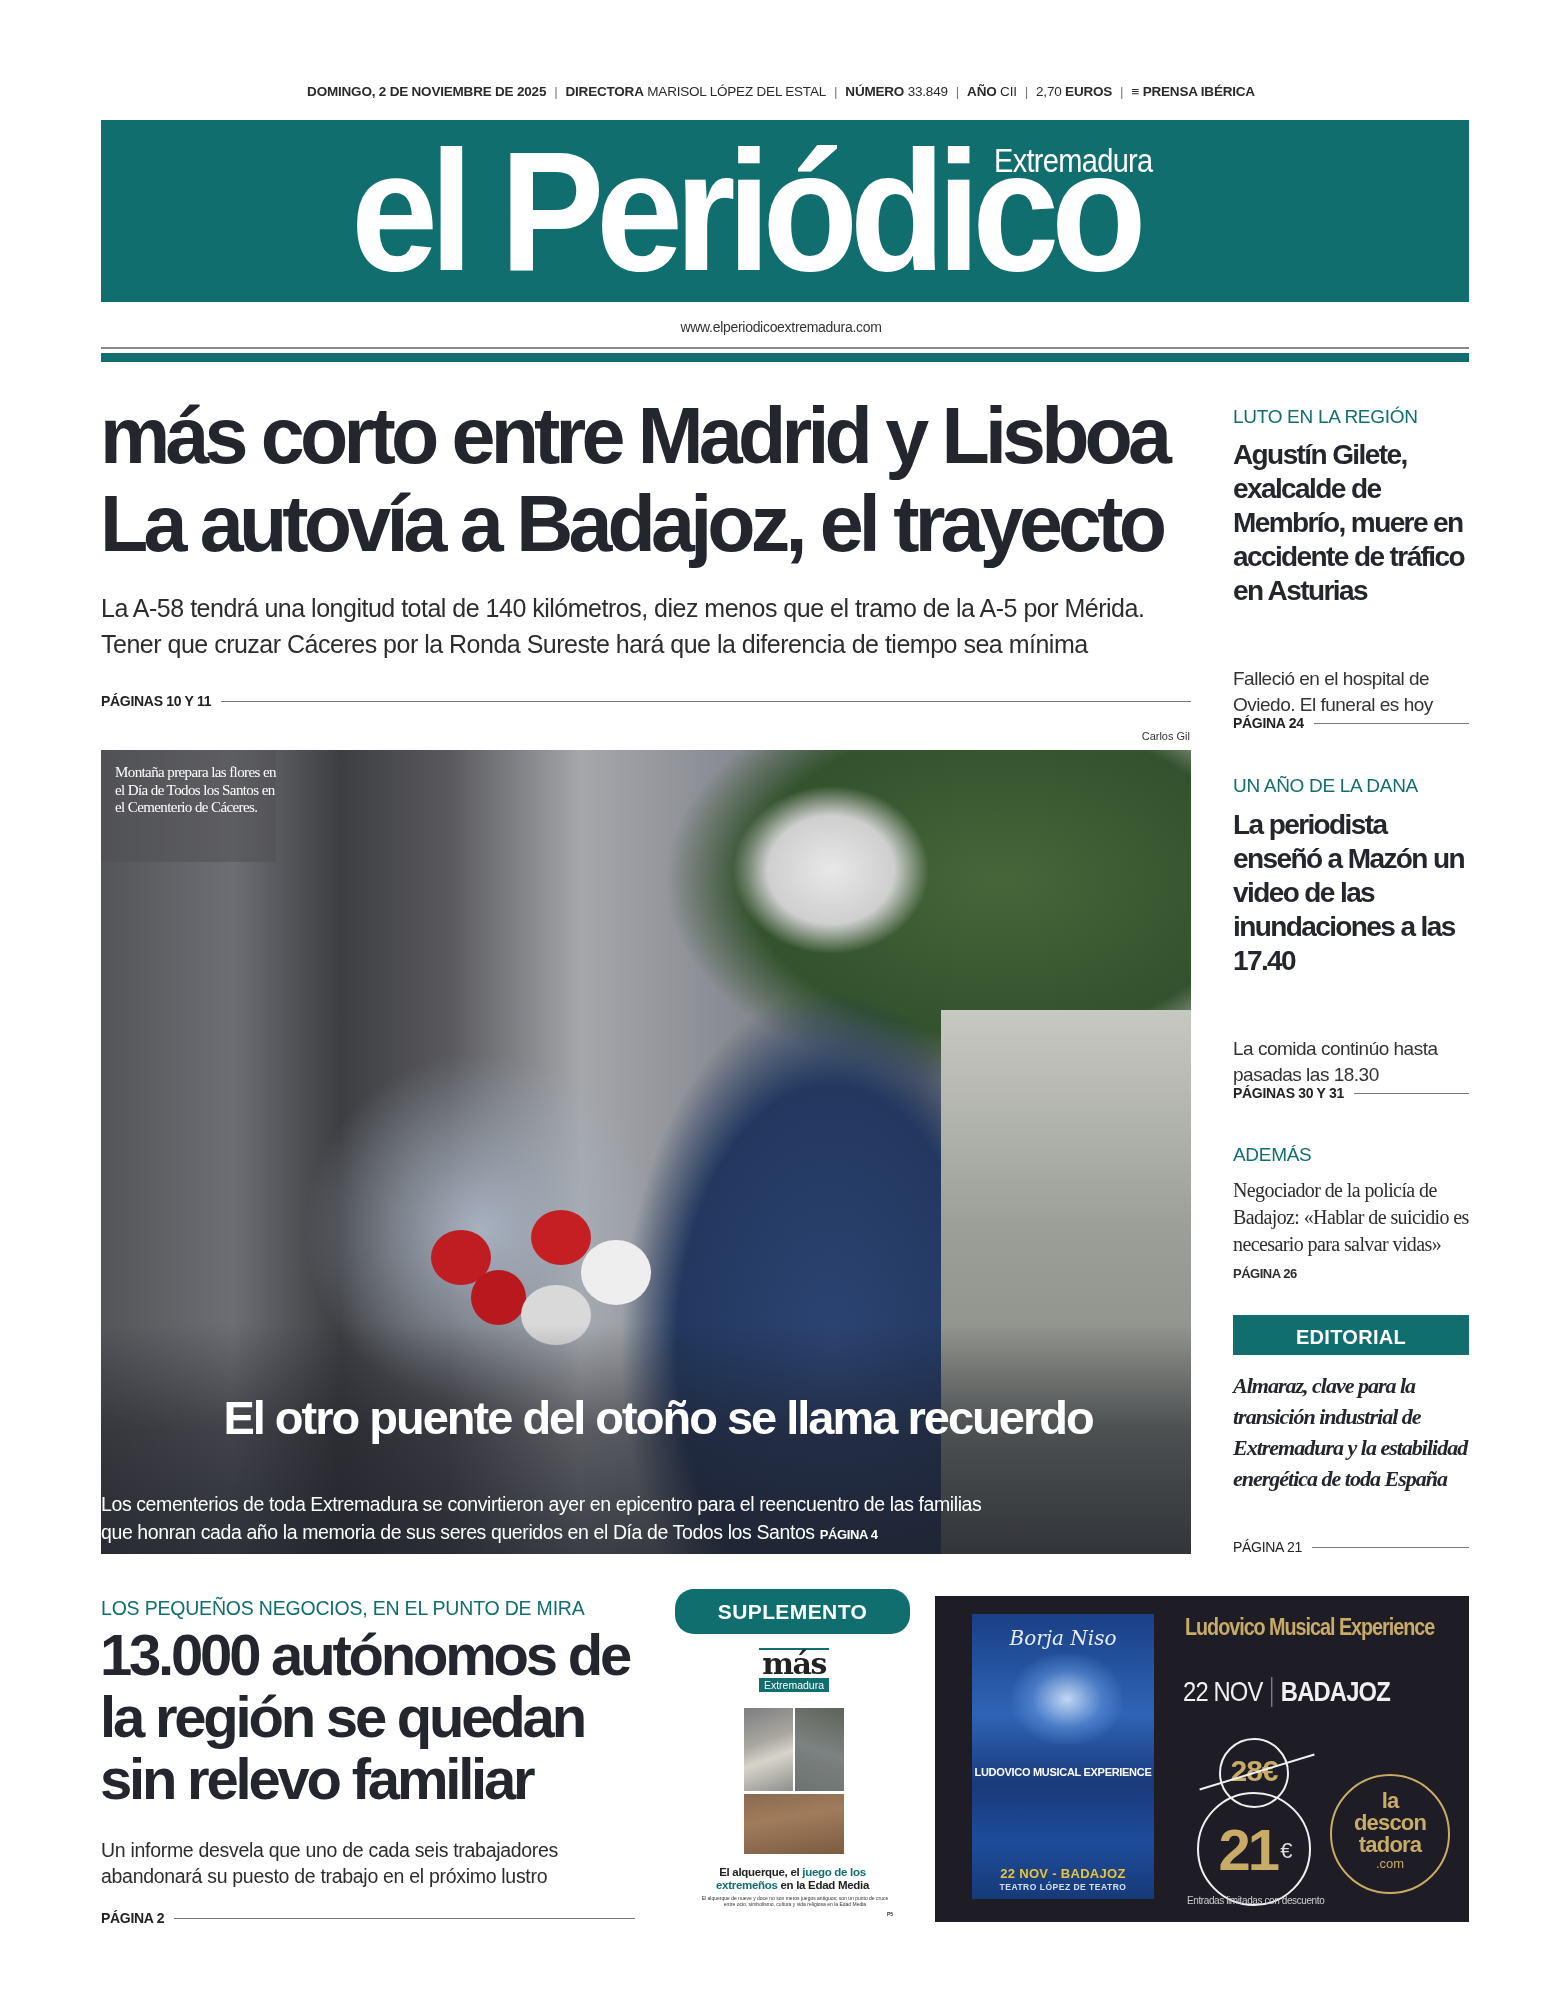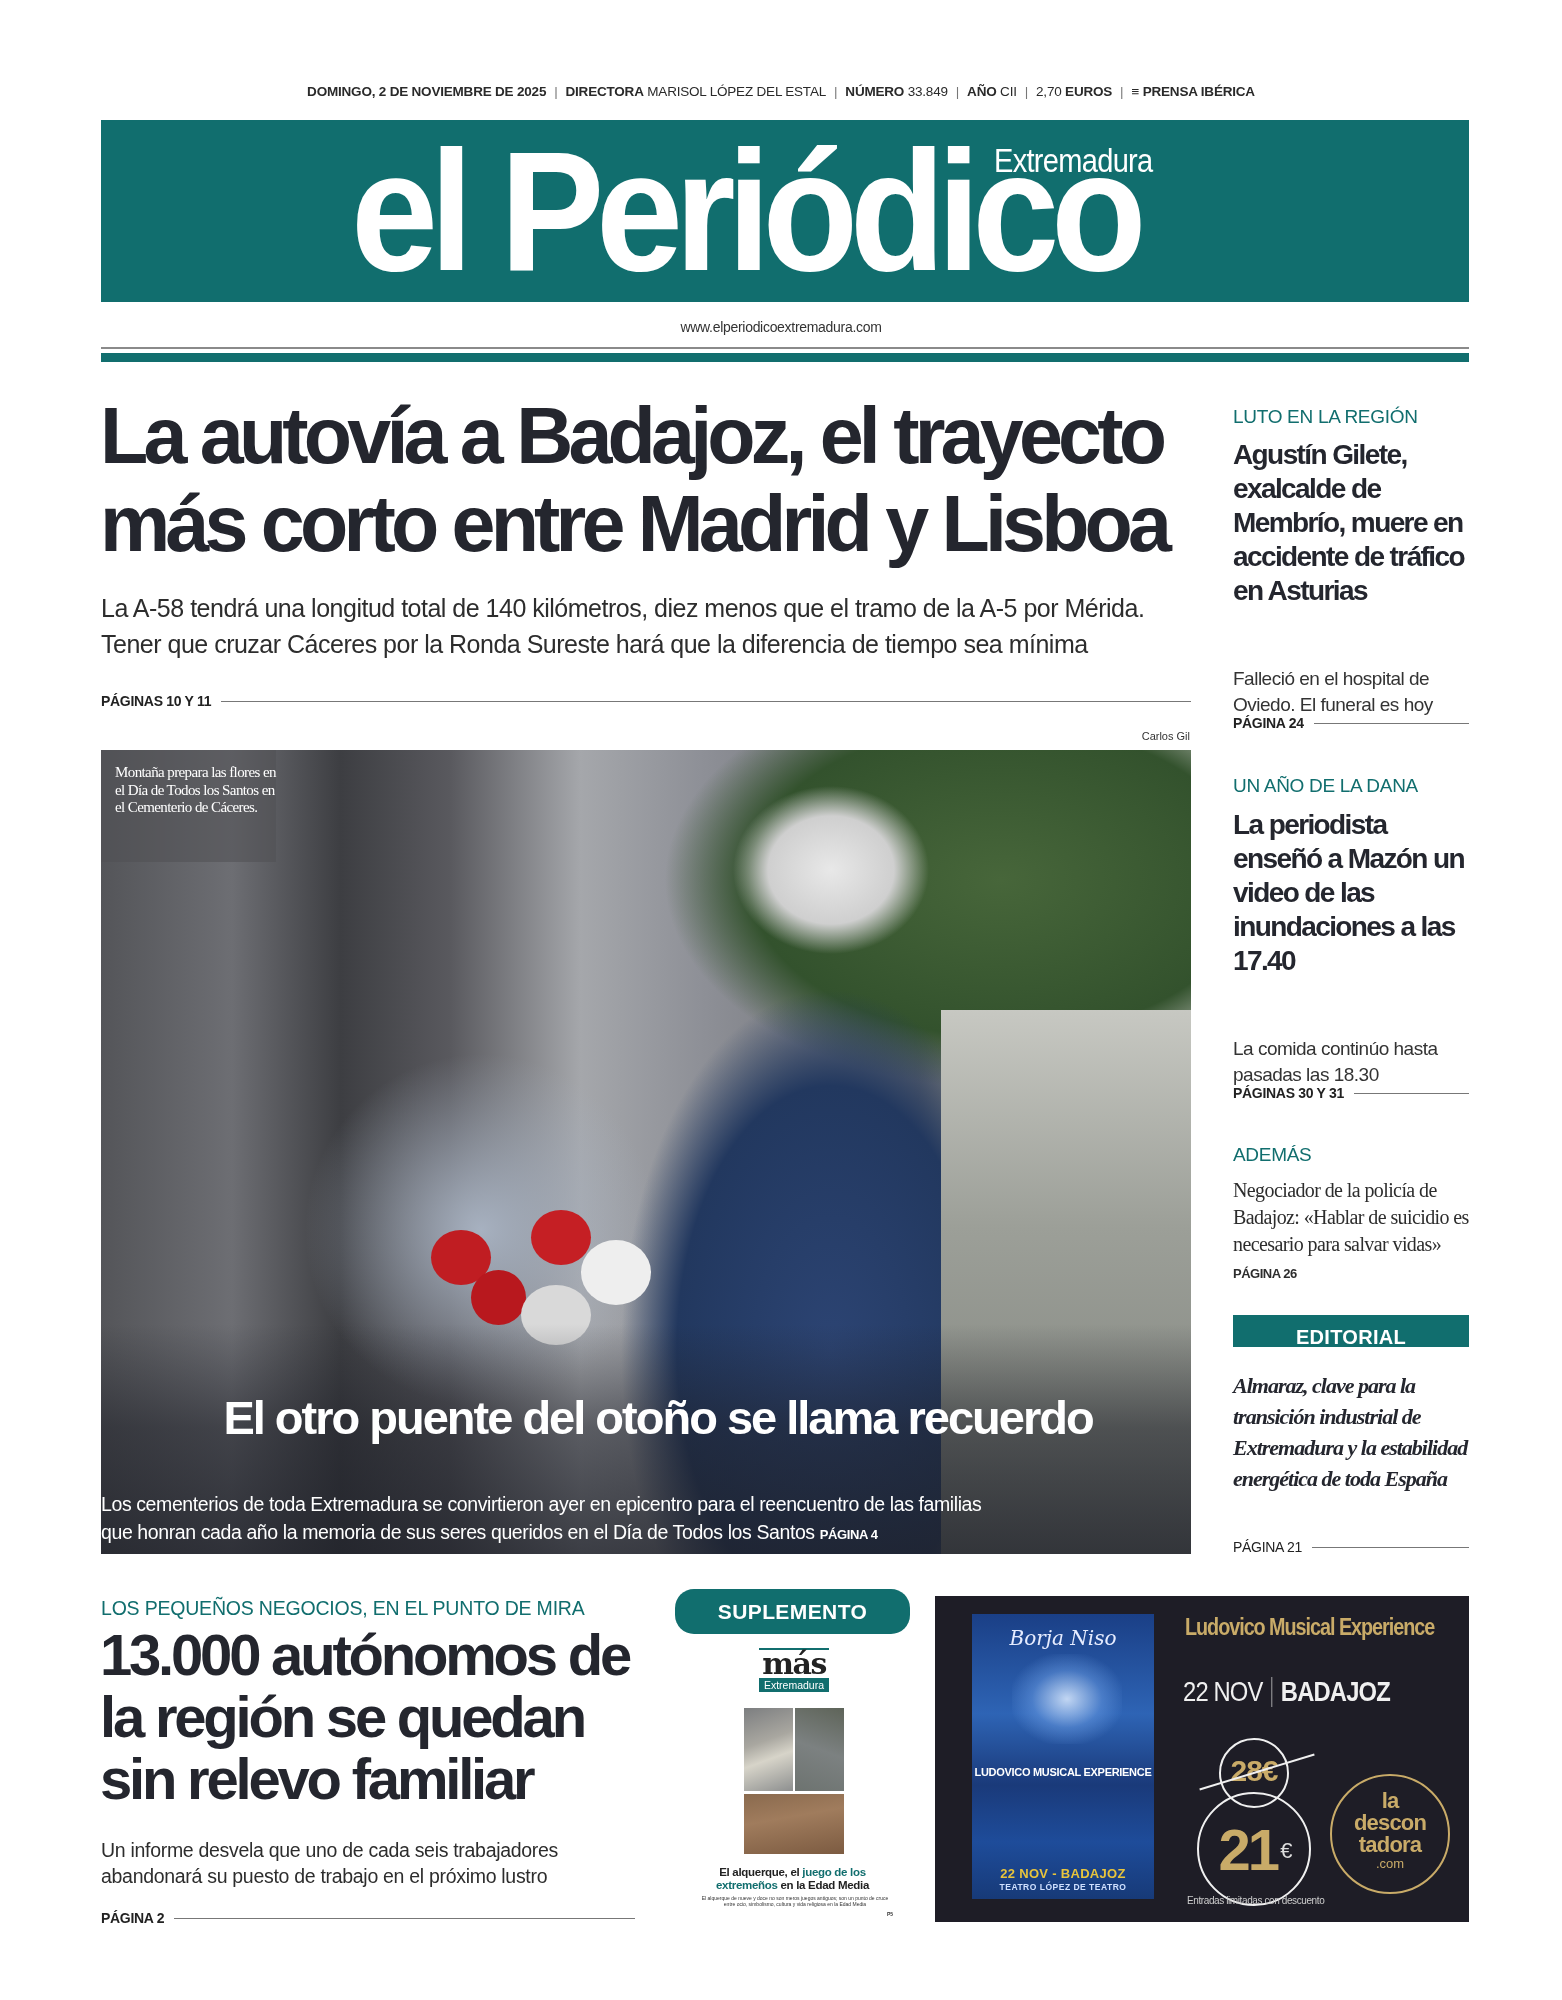--- a/index.html
+++ b/index.html
@@ -49,21 +49,21 @@
   .photo-deck { position: absolute; left: 0; width: 994px; top: 740px; text-align: left; font-size: 19.5px; line-height: 28px; color: #fff; letter-spacing: -0.4px; }
   .photo-deck .pg { font-size: 13px; font-weight: 700; }
 
   
   .rc { left: 1233px; width: 236px; }
   .kicker { font-size: 19px; color: #116e6e; letter-spacing: -0.3px; line-height: 22px; }
   .side-head { font-weight: 700; font-size: 28px; line-height: 34px; letter-spacing: -1.6px; color: #24262e; }
   .side-deck { font-size: 19px; line-height: 26px; color: #333; letter-spacing: -0.5px; margin-top: 36px; }
   .serif-deck { font-family: "Liberation Serif", serif; font-size: 20px; line-height: 27px; color: #2d2d2d; letter-spacing: -0.6px; }
   .serif-deck .pg { font-family: "Liberation Sans", sans-serif; font-size: 13px; font-weight: 700; letter-spacing: -0.5px; }
-  .editorial-bar { left: 1233px; top: 1315px; width: 236px; height: 32px; background: #116e6e; color: #fff; font-weight: 700; font-size: 20px; text-align: center; line-height: 44px; letter-spacing: 0.3px; }
+  .editorial-bar { left: 1233px; top: 1315px; width: 236px; height: 40px; background: #116e6e; color: #fff; font-weight: 700; font-size: 20px; text-align: center; line-height: 44px; letter-spacing: 0.3px; }
   .editorial-text { left: 1233px; top: 1370px; width: 240px; font-family: "Liberation Serif", serif; font-style: italic; font-weight: 700; font-size: 22px; line-height: 31px; letter-spacing: -1px; color: #24262e; }
 
   
   .bl-kicker { left: 101px; top: 1597px; font-size: 19.5px; color: #116e6e; letter-spacing: -0.2px; }
   .bl-head { left: 100px; top: 1624px; width: 560px; font-weight: 700; font-size: 58px; line-height: 62px; letter-spacing: -3.2px; color: #24262e; }
   .bl-deck { left: 101px; top: 1837px; width: 560px; font-size: 19.5px; line-height: 26px; color: #2d2d2d; letter-spacing: -0.3px; }
   .bl-pageref { left: 101px; top: 1910px; width: 534px; }
 
   
   .sup-bar { left: 675px; top: 1589px; width: 235px; height: 45px; background: #116e6e; color: #fff; font-weight: 700; font-size: 21px; text-align: center; line-height: 45px; letter-spacing: 0.4px; border-radius: 19px; }
@@ -110,22 +110,22 @@
 
 <div class="abs masthead">
   <div class="logo-main">el Periódico</div>
   <div class="logo-sub">Extremadura</div>
 </div>
 <div class="abs url">www.elperiodicoextremadura.com</div>
 <div class="abs rule-thin"></div>
 <div class="abs rule-teal"></div>
 
 <div class="abs main-headline">
+  <div>más corto entre Madrid y Lisboa</div>
   <div>La autovía a Badajoz, el trayecto</div>
-  <div>más corto entre Madrid y Lisboa</div>
 </div>
 <div class="abs main-deck">
   <div>La A-58 tendrá una longitud total de 140 kilómetros, diez menos que el tramo de la A-5 por Mérida.</div>
   <div>Tener que cruzar Cáceres por la Ronda Sureste hará que la diferencia de tiempo sea mínima</div>
 </div>
 <div class="abs page-ref main-pageref">
   <span>PÁGINAS 10 Y 11</span>
     <span class="line"></span>
 </div>
 <div class="abs photo-credit">Carlos Gil</div>

